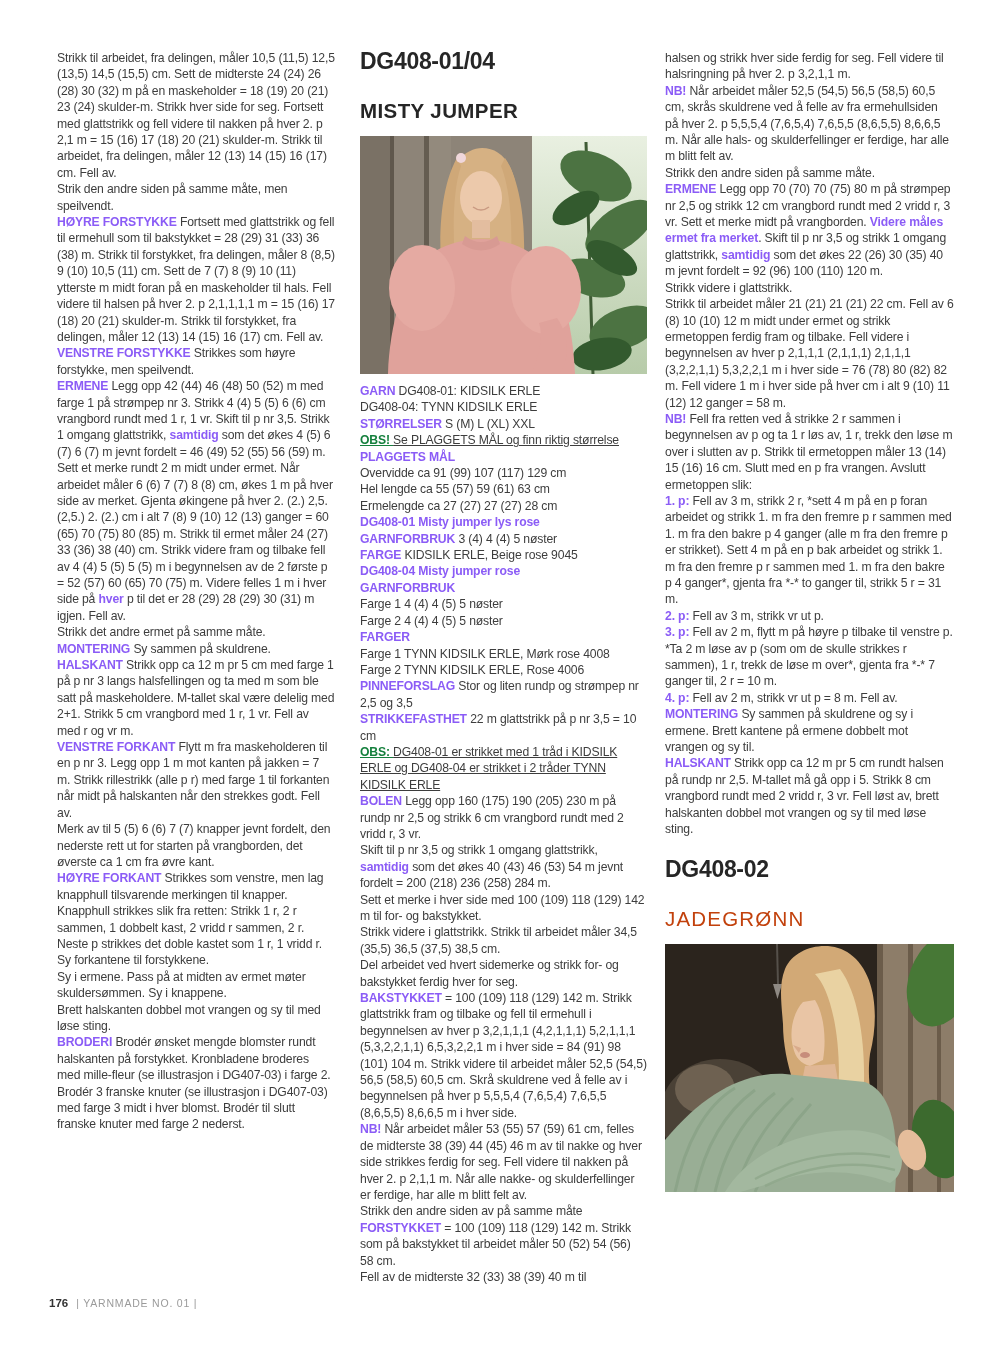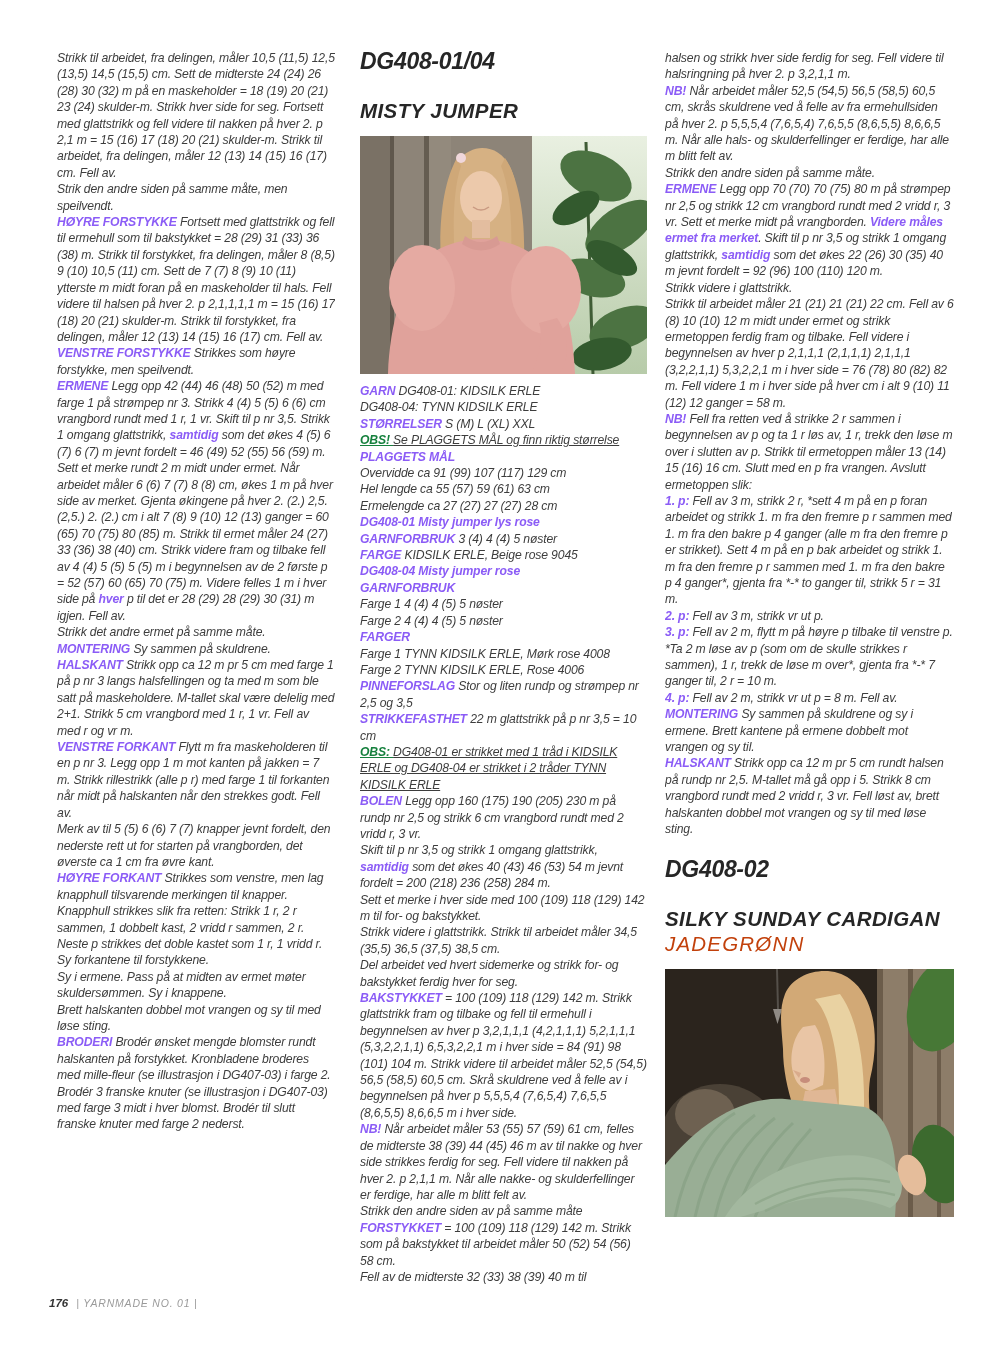--- a/index.html
+++ b/index.html
@@ -1,17 +1,17 @@
 <!DOCTYPE html>
 <html><head>
 <meta charset="utf-8">
 <style>
   html,body{margin:0;padding:0;background:#ffffff;}
   .page{position:relative;width:1000px;height:1350px;background:#ffffff;overflow:hidden;
-        font-family:"Liberation Sans",sans-serif;color:#3d3d3d;font-style:italic;}
+        font-family:"Liberation Sans",sans-serif;color:#3d3d3d;}
   .col{position:absolute;top:50px;}
   .col-left{left:57px;width:278px;height:1240px;overflow:hidden;}
   .col-mid{left:360px;top:44px;width:287px;height:1292px;overflow:hidden;}
   .col-right{left:665px;width:289px;height:1292px;overflow:hidden;}
   .paras p{margin:0;font-size:12.2px;line-height:16.4px;letter-spacing:-0.15px;
            color:#3d3d3d;word-spacing:0;}
   .paras .b{font-weight:700;color:#8b5cf6;}
   .paras .u{text-decoration:underline;}
   .paras .bu{font-weight:700;color:#15803d;text-decoration:underline;}
   h1.pattern{margin:0 0 20px 0;font-size:23px;font-weight:800;letter-spacing:-0.3px;
@@ -141,21 +141,20 @@
         <p><span class="b">2. p: </span>Fell av 3 m, strikk vr ut p.</p>
         <p><span class="b">3. p: </span>Fell av 2 m, flytt m på høyre p tilbake til venstre p. *Ta 2 m løse av p (som om de skulle strikkes r sammen), 1 r, trekk de løse m over*, gjenta fra *-* 7 ganger til, 2 r = 10 m.</p>
         <p><span class="b">4. p: </span>Fell av 2 m, strikk vr ut p = 8 m. Fell av.</p>
         <p><span class="b">MONTERING </span>Sy sammen på skuldrene og sy i ermene. Brett kantene på ermene dobbelt mot vrangen og sy til.</p>
         <p><span class="b">HALSKANT </span>Strikk opp ca 12 m pr 5 cm rundt halsen på rundp nr 2,5. M-tallet må gå opp i 5. Strikk 8 cm vrangbord rundt med 2 vridd r, 3 vr. Fell løst av, brett halskanten dobbel mot vrangen og sy til med løse sting.</p>
       </div>
 
     <div class="heading-block">
       <h1 class="pattern">DG408-02</h1>
       <h2 class="pattern">
-        <span>SILKY SUNDAY CARDIGAN</span>
         <span class="light">JADEGRØNN</span>
       </h2>
     </div>
 
     <div class="photo photo-cardigan">
       <svg viewBox="0 0 289 248" width="289" height="248" role="img">
         <rect width="289" height="248" fill="#2b241d"></rect>
         <rect x="212" width="77" height="248" fill="#8d7d69"></rect>
         <rect x="212" width="6" height="248" fill="#6b5c4a"></rect>
         <rect x="243" width="5" height="248" fill="#6b5c4a"></rect>

